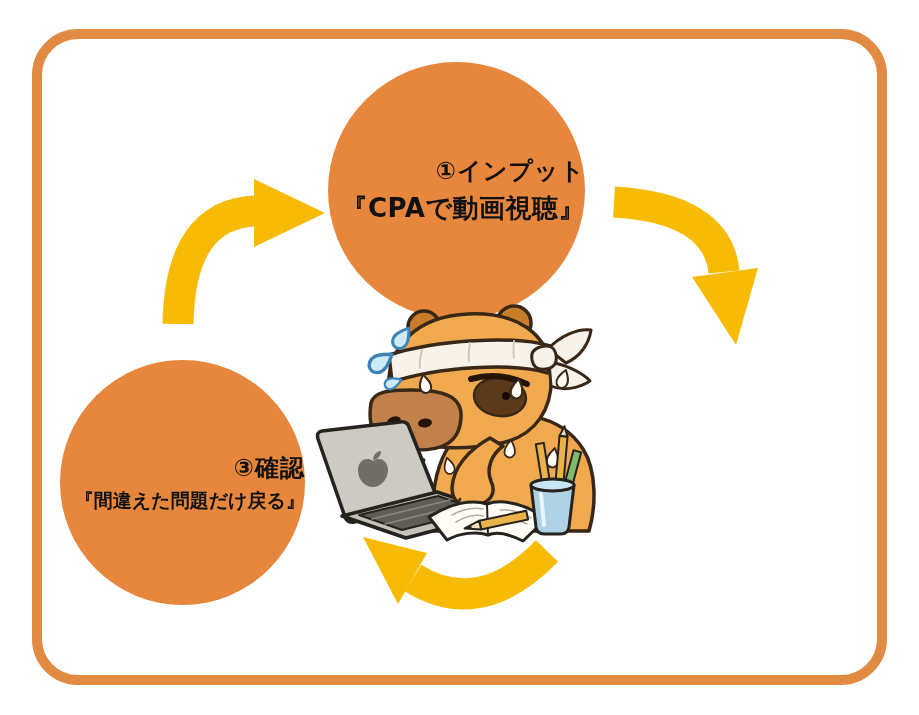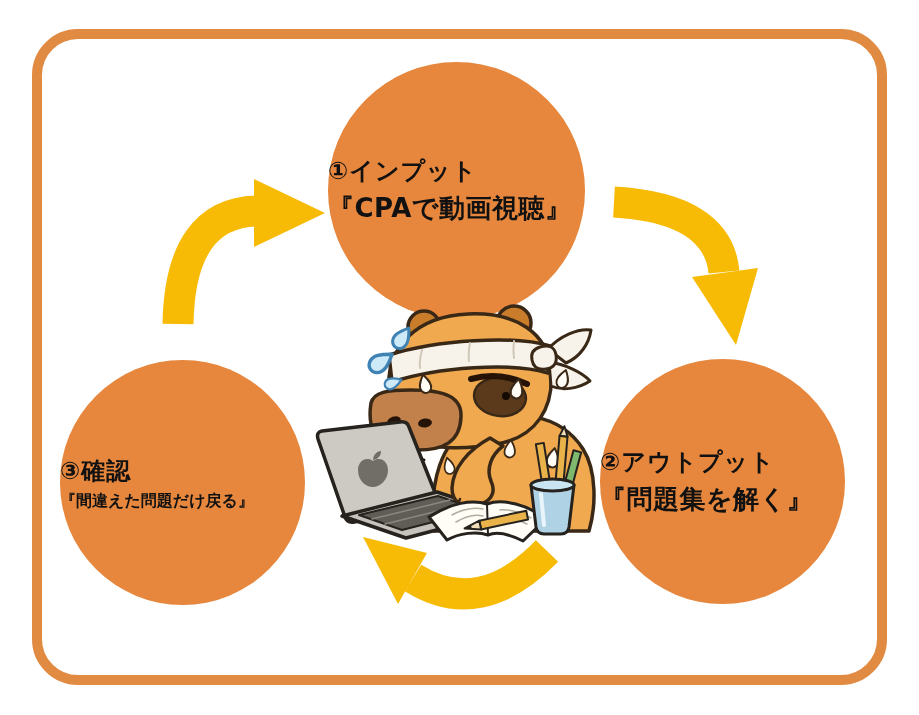--- a/index.html
+++ b/index.html
@@ -6,47 +6,43 @@
   .canvas{
     position:relative;width:919px;height:715px;background:#ffffff;overflow:hidden;
     font-family:"DejaVu Sans","Liberation Sans",sans-serif;
   }
   .frame{
     position:absolute;left:32px;top:29px;width:835px;height:636px;
     border:10px solid #E08A42;border-radius:46px;
   }
   .circle{
     position:absolute;border-radius:50%;background:#E6873D;
-    display:flex;flex-direction:column;align-items:flex-start;justify-content:center;
+    display:flex;flex-direction:column;align-items:flex-end;justify-content:center;
     text-align:center;color:#111111;font-weight:bold;z-index:1;
   }
   .circle-top{left:328px;top:62px;width:257px;height:257px;}
   .circle-left{left:60px;top:360px;width:245px;height:245px;}
   .circle-right{left:600px;top:359px;width:245px;height:245px;}
   .line1{font-size:24px;letter-spacing:1px;line-height:1.5;}
   .line2{font-size:26px;letter-spacing:0.5px;line-height:1.5;}
-  .circle-left .line2{font-size:16px;letter-spacing:0;}
+  .circle-left .line2{font-size:19px;letter-spacing:0;}
   svg.overlay{position:absolute;left:0;top:0;z-index:2;}
 </style>
 </head>
 <body>
 
 <div class="canvas">
 
   <div class="frame"></div>
 
   <div class="circle circle-top">
     <div class="line1">①インプット</div>
     <div class="line2">『CPAで動画視聴』</div>
   </div>
 
-  <div class="circle circle-right">
-    <div class="line1">②アウトプット</div>
-    <div class="line2">『問題集を解く』</div>
-  </div>
 
   <div class="circle circle-left">
     <div class="line1">③確認</div>
     <div class="line2">『間違えた問題だけ戻る』</div>
   </div>
 
   <svg class="overlay" width="919" height="715" viewBox="0 0 919 715">
     <defs>
       <path id="drop" d="M 0 -10 C 5 -3 7.5 2 5 6.5 C 2.5 10.5 -2.5 10.5 -5 6.5 C -7.5 2 -5 -3 0 -10 Z"></path>
     </defs>

